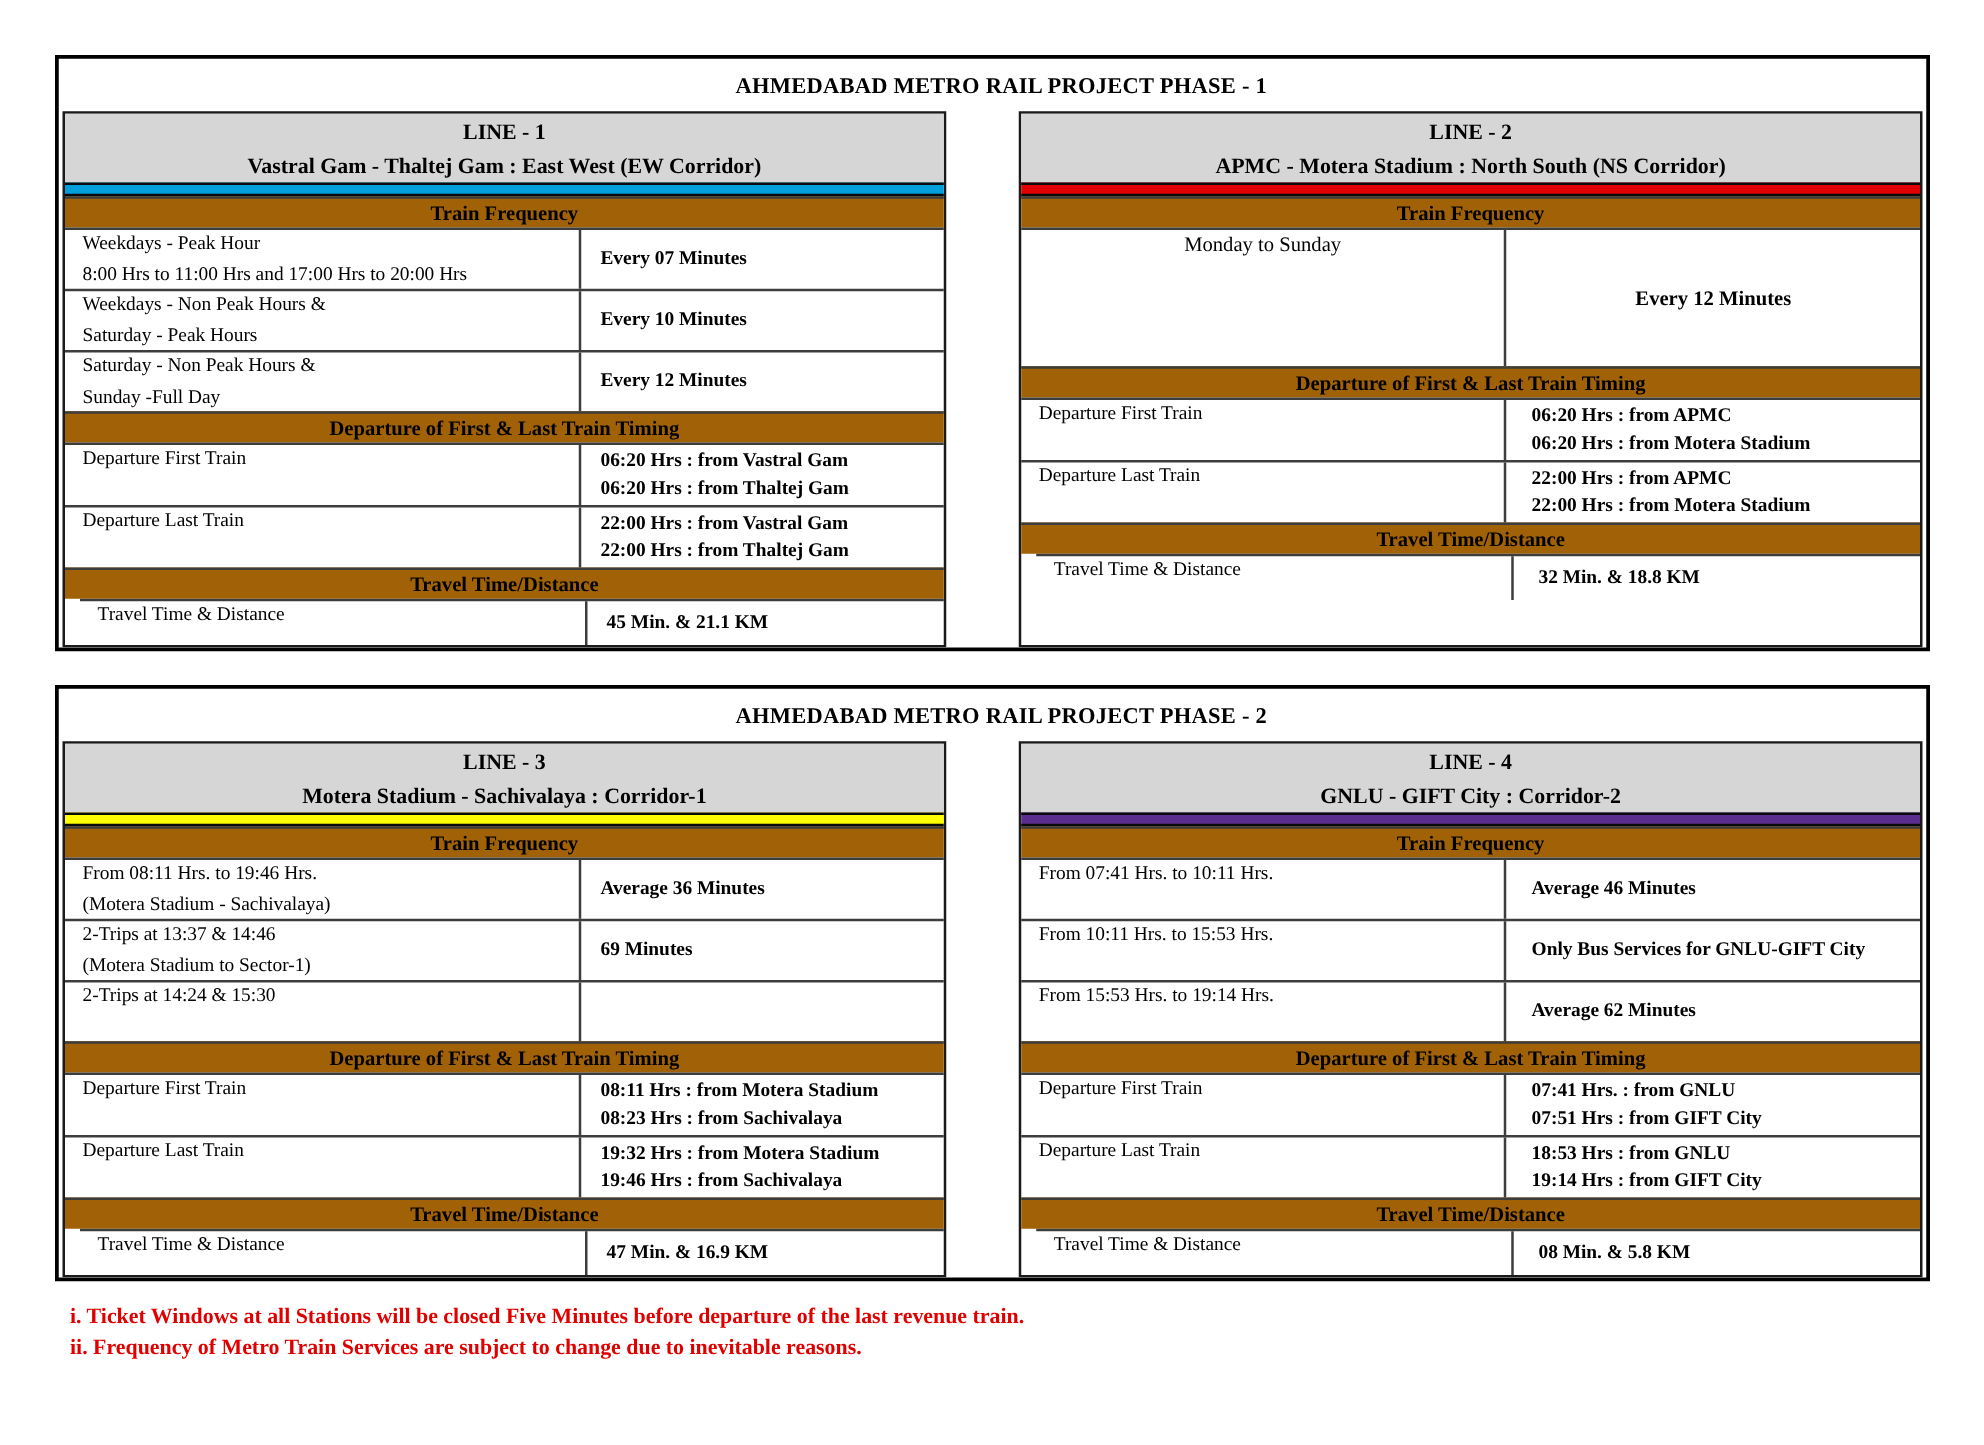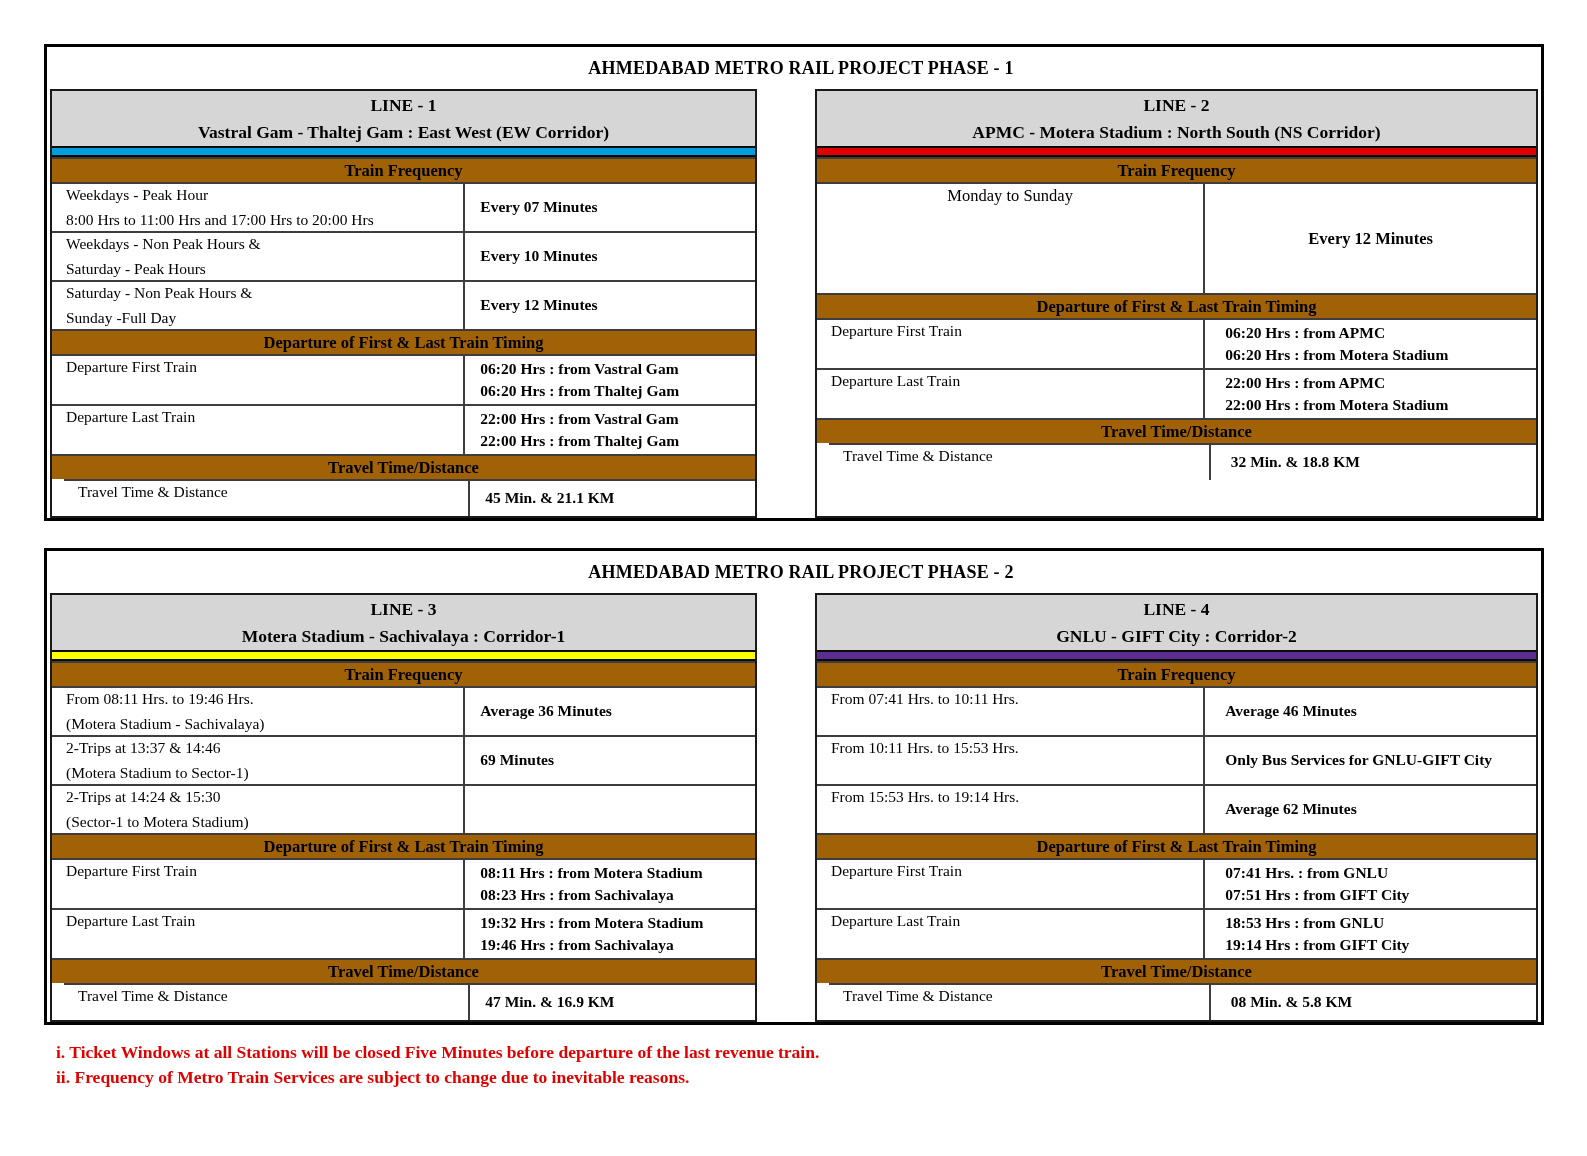--- a/index.html
+++ b/index.html
@@ -266,21 +266,20 @@
             <span>2-Trips at 13:37 &amp; 14:46</span>
             <span>(Motera Stadium to Sector-1)</span>
           </div>
           <div class="cell c2">
             <span>69 Minutes</span>
           </div>
         </div>
         <div class="row freq">
           <div class="cell c1">
             <span>2-Trips at 14:24 &amp; 15:30</span>
-            <span>(Sector-1 to Motera Stadium)</span>
           </div>
         </div>
 
         <div class="sec-header">Departure of First &amp; Last Train Timing</div>
         <div class="row dep">
           <div class="cell c1">
             <span>Departure First Train</span>
           </div>
           <div class="cell c2">
             <span>08:11 Hrs : from Motera Stadium</span>

